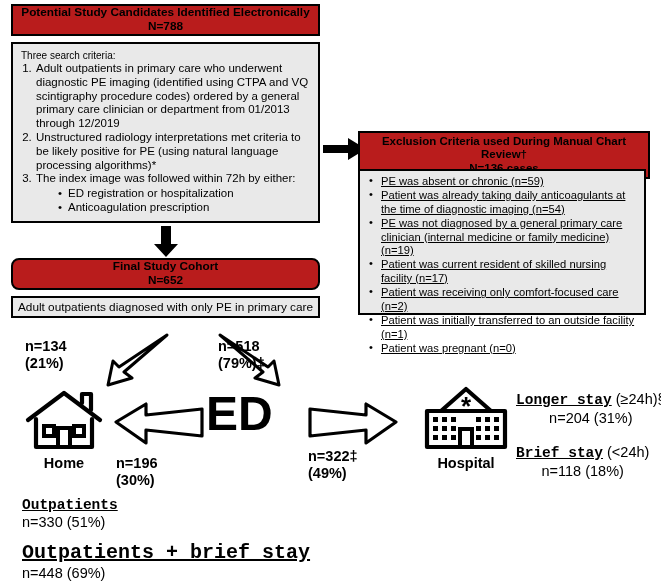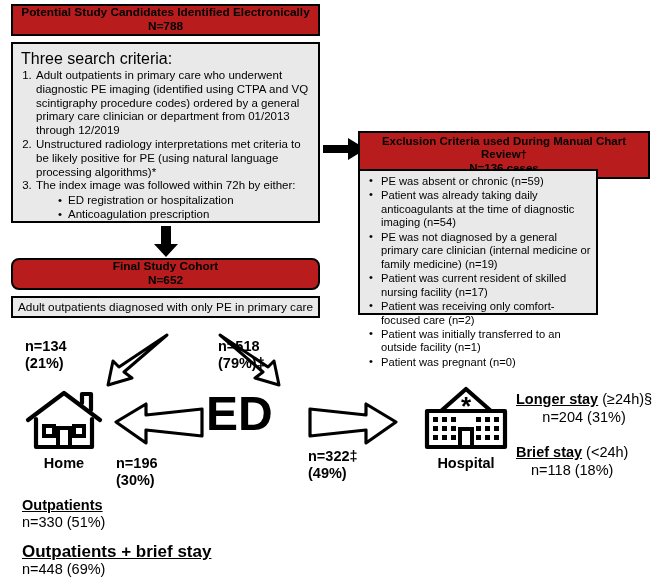--- a/index.html
+++ b/index.html
@@ -7,32 +7,32 @@
        font-family:"Liberation Sans","DejaVu Sans",sans-serif;color:#000;}
   .abs{position:absolute;}
 
   .box{box-sizing:border-box;border:2px solid #000;}
   .box-head{background:#b91c1c;font-weight:bold;text-align:center;
             display:flex;flex-direction:column;align-items:center;justify-content:center;}
   .box-body{background:#e9e9e9;}
 
   .hdr-line{line-height:1.18;}
 
-  .crit-title{font-size:16px;margin:0 0 1px 6px;}
+  .crit-title{font-size:10px;margin:0 0 1px 6px;}
   ol.crit{margin:0;padding:0 4px 0 20px;font-size:11.5px;line-height:1.2;}
   ol.crit>li{margin-bottom:0px;padding-left:1px;}
   ul.sub{list-style:none;margin:1px 0 0 0;padding:0 0 0 22px;font-size:11.5px;line-height:1.2;}
   ul.sub>li:before{content:"\2022";margin-right:6px;}
 
   ul.excl{list-style:none;margin:0;padding:4px 4px 0 8px;font-size:11.2px;line-height:1.22;}
   ul.excl>li{position:relative;padding-left:13px;margin-bottom:0.5px;}
   ul.excl>li:before{content:"\2022";position:absolute;left:1px;top:-1px;}
 
   .lbl{font-size:14.5px;font-weight:bold;line-height:1.14;white-space:pre;}
-  .u{text-decoration:underline;}
+  .u{text-decoration:underline;font-family:Liberation Mono, monospace;}
   .ed-text{font-size:48px;font-weight:bold;letter-spacing:0px;line-height:1;}
   .icon-cap{font-size:14.5px;font-weight:bold;text-align:center;}
   .stay{font-size:14.5px;line-height:1.25;white-space:nowrap;}
   .stay .hd{font-weight:bold;}
 </style>
 </head>
 <body>
 
 <div class="abs box box-head" style="left:11px;top:4px;width:309px;height:32px;">
   <div class="hdr-line" style="font-size:11.8px;">Potential Study Candidates Identified Electronically</div>
@@ -56,21 +56,21 @@
 
 <svg class="abs" style="left:322px;top:136px;" width="46" height="26" viewBox="0 0 46 26">
   <path d="M1,9 L26,9 L26,2 L44,13 L26,24 L26,17 L1,17 Z" fill="#000"></path>
 </svg>
 
 <div class="abs box box-head" style="left:358px;top:131px;width:292px;height:48px;">
   <div class="hdr-line" style="font-size:11.5px;">Exclusion Criteria used During Manual Chart Review†</div>
   <div class="hdr-line" style="font-size:11.5px;">N=136 cases</div>
 </div>
 
-<div class="abs box box-body" style="left:358px;top:169px;width:240px;height:146px;">
+<div class="abs box box-body" style="left:358px;top:169px;width:288px;height:146px;text-decoration:underline;">
   <ul class="excl">
     <li>PE was absent or chronic (n=59)</li>
     <li>Patient was already taking daily anticoagulants at the time of diagnostic imaging (n=54)</li>
     <li>PE was not diagnosed by a general primary care clinician (internal medicine or family medicine) (n=19)</li>
     <li>Patient was current resident of skilled nursing facility (n=17)</li>
     <li>Patient was receiving only comfort-focused care (n=2)</li>
     <li>Patient was initially transferred to an outside facility (n=1)</li>
     <li>Patient was pregnant (n=0)</li>
   </ul>
 </div>
@@ -171,15 +171,15 @@
   </div>
   <div style="text-align:center;">n=118 (18%)</div>
 </div>
 
 <div class="abs" style="left:22px;top:497px;">
   <div class="lbl u" style="font-size:14.5px;">Outpatients</div>
   <div style="font-size:14.5px;">n=330 (51%)</div>
 </div>
 
 <div class="abs" style="left:22px;top:542px;">
-  <div class="lbl u" style="font-size:17px;">Outpatients + brief stay</div>
+  <div class="lbl u" style="font-size:20px;">Outpatients + brief stay</div>
   <div style="font-size:14.5px;">n=448 (69%)</div>
 </div>
 
 </body></html>

